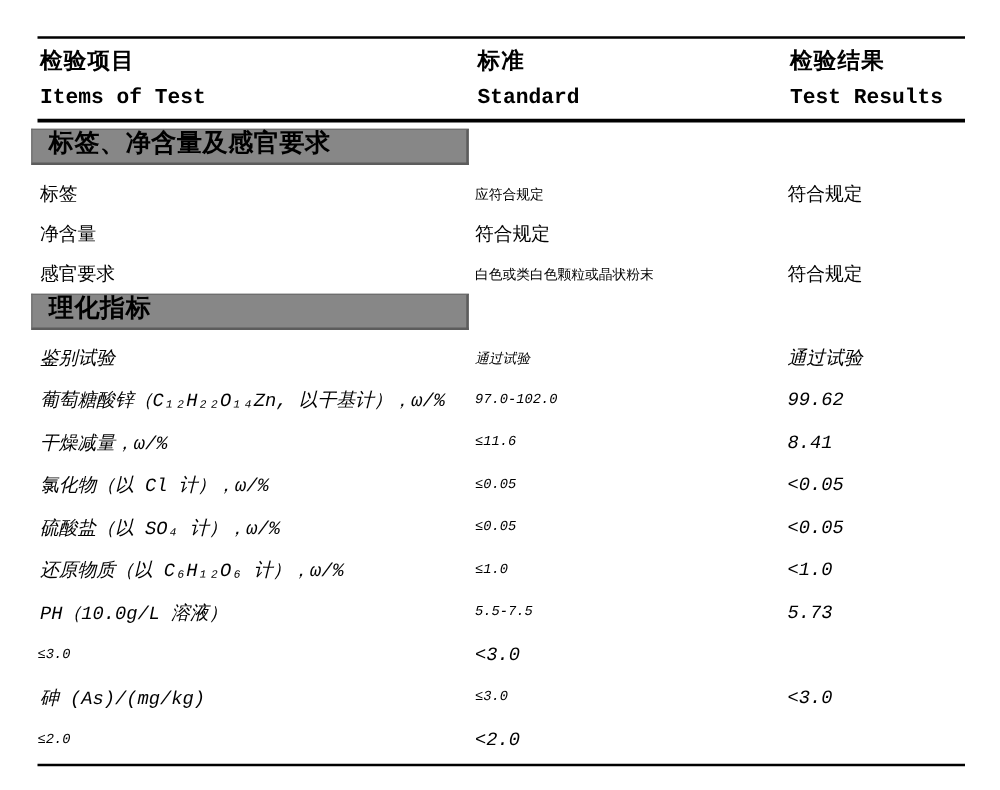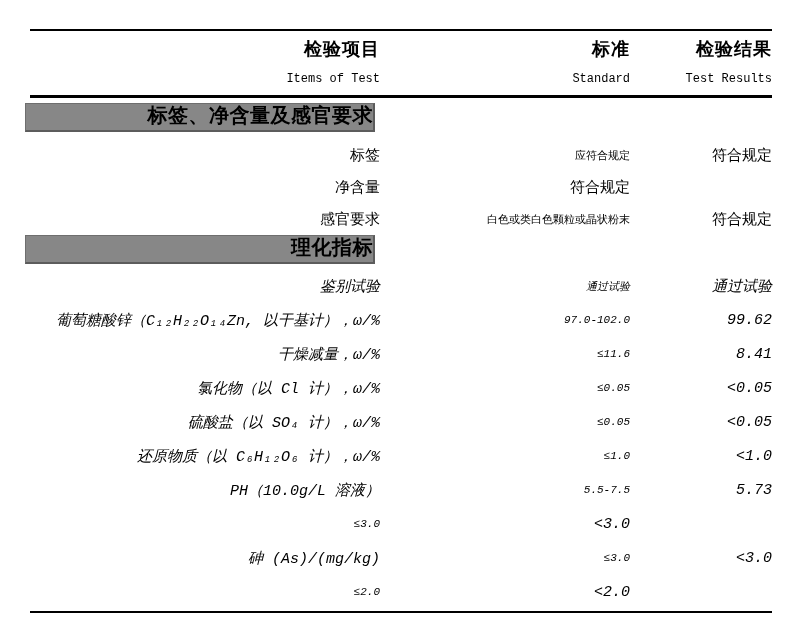--- a/index.html
+++ b/index.html
@@ -2,30 +2,30 @@
 <html><head>
 <meta charset="utf-8">
 <style>
   html,body { margin:0; padding:0; background:#ffffff; }
   .page {
     position:relative; width:800px; height:632px; background:#ffffff;
     color:#000; overflow:hidden;
     font-family:"Liberation Mono","DejaVu Sans Mono","DejaVu Sans",monospace;
     -webkit-font-smoothing:antialiased;
   }
-  .table { position:absolute; left:30px; top:29px; width:742px;text-align:right; }
+  .table { position:absolute; left:30px; top:29px; width:742px; }
   .rule { background:#000000; }
   .rule-top { height:2px; }
   .rule-mid { height:3px; }
   .rule-bottom { height:2px; margin-top:2px; }
 
   .thead { display:grid; grid-template-columns:350px 250px 1fr; height:64px; }
   .hcell { padding-left:2px; }
   .h-zh { font-size:18px; font-weight:bold; margin-top:8px; line-height:22px; letter-spacing:1px; }
-  .h-en { font-size:12px; font-weight:normal; margin-top:9px; line-height:18px; }
+  .h-en { font-size:17px; font-weight:bold; margin-top:9px; line-height:18px; }
 
   .section-bar {
     margin-left:-5px; width:334px; height:26px; margin-top:5px;
     background:#878787;
     border:1px solid #6e6e6e; border-right:2px solid #5c5c5c; border-bottom:2px solid #5c5c5c;
     line-height:26px; padding-left:13px;
     font-size:20px; font-weight:600; letter-spacing:0.5px;
     color:#000;
   }
   .section-bar.second { margin-top:0; }

